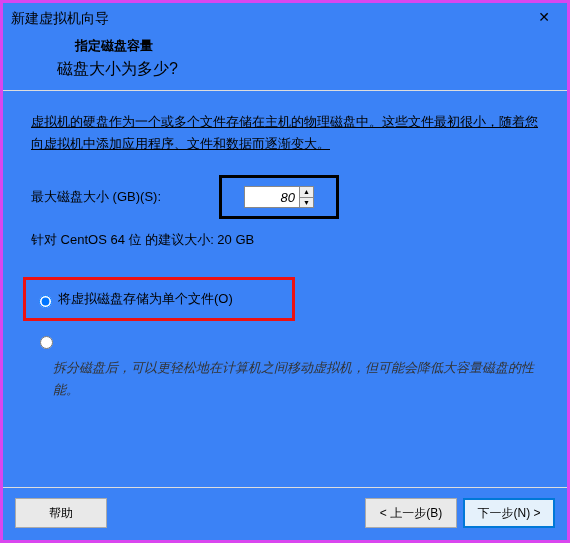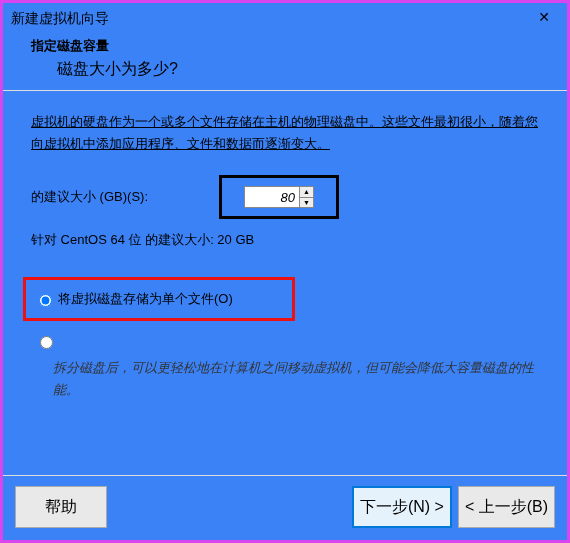--- a/index.html
+++ b/index.html
@@ -35,20 +35,21 @@
     line-height: 18px;
     cursor: pointer;
   }
   .header {
     padding: 4px 0 10px 28px;
   }
   .header-title {
     font-size: 13px;
     font-weight: bold;
     margin-bottom: 4px;
+    margin-left: 44px;
   }
   .header-sub {
     padding-left: 26px;
     font-size: 16px;
   }
   .hr {
     border: none;
     border-top: 1px solid #ddd;
     margin: 0;
   }
@@ -114,43 +115,43 @@
   }
   .radio-highlight {
     border: 3px solid #e11;
     padding: 8px 4px;
     margin-left: -8px;
     margin-bottom: 10px;
     width: 272px;
   }
   .radio-row {
     display: flex;
-    align-items: center;
+    align-items: flex-end;
     padding: 2px 4px;
   }
   .radio-row input { margin-right: 6px; }
   .radio-desc {
     padding: 6px 0 0 22px;
     line-height: 1.7;
     color: #333;
     font-style: italic;
   }
   .footer {
     border-top: 1px solid #ddd;
     padding: 10px 12px 12px 12px;
     display: flex;
     align-items: center;
   }
   .footer .spacer { flex: 1; }
   .btn {
-    height: 42px;
+    height: 30px;
     min-width: 92px;
     background: #e9e9e9;
     border: 1px solid #aaa;
-    font-size: 16px;
+    font-size: 12px;
     cursor: pointer;
     margin-left: 6px;
   }
   .btn.default {
     border: 2px solid #0078d7;
     background: #e5f1fb;
   }
   .btn.help { margin-left: 0; }
 </style>
 </head>
@@ -168,21 +169,21 @@
     <div class="header-sub">磁盘大小为多少?</div>
   </div>
 
   <hr class="hr">
 
   <div class="content">
 
     <div class="intro">虚拟机的硬盘作为一个或多个文件存储在主机的物理磁盘中。这些文件最初很小，随着您向虚拟机中添加应用程序、文件和数据而逐渐变大。</div>
 
     <div class="sizerow">
-      <span class="size-label">的建议大小 (GB)(S):</span>
+      <span class="size-label">最大磁盘大小 (GB)(S):</span>
       <span class="spin-wrap">
         <span class="spin">
           <input type="text" value="80" style="">
           <span class="spin-btns">
             <div>▲</div>
             <div>▼</div>
           </span>
         </span>
       </span>
     </div>
@@ -200,17 +201,17 @@
       <input type="radio" name="store" style="">
     </label>
 
     <div class="radio-desc">拆分磁盘后，可以更轻松地在计算机之间移动虚拟机，但可能会降低大容量磁盘的性能。</div>
 
   </div>
 
   <div class="footer">
     <button class="btn help">帮助</button>
     <span class="spacer"></span>
+    <button class="btn">&lt; 上一步(B)</button>
     <button class="btn default">下一步(N) &gt;</button>
-    <button class="btn">&lt; 上一步(B)</button>
   </div>
 
 </div>
 
 </body></html>

